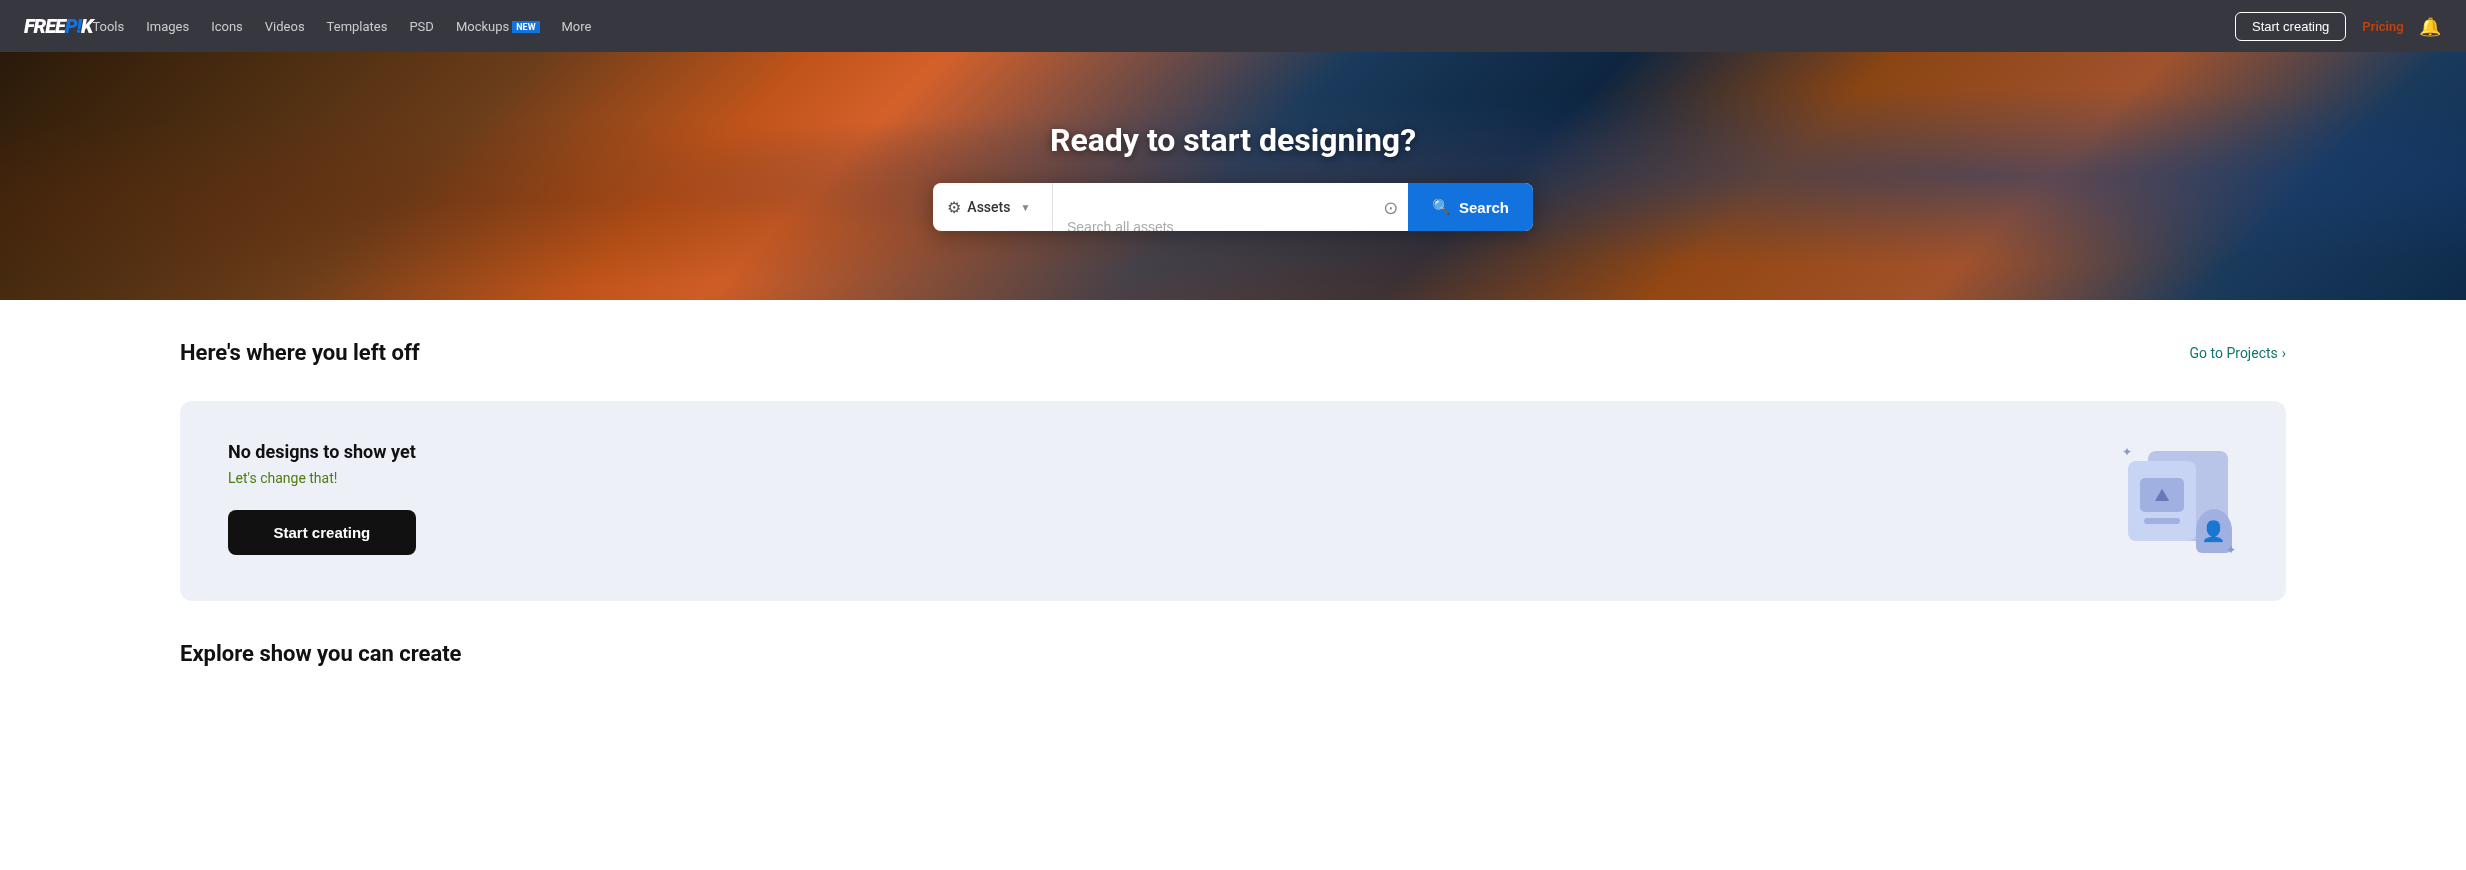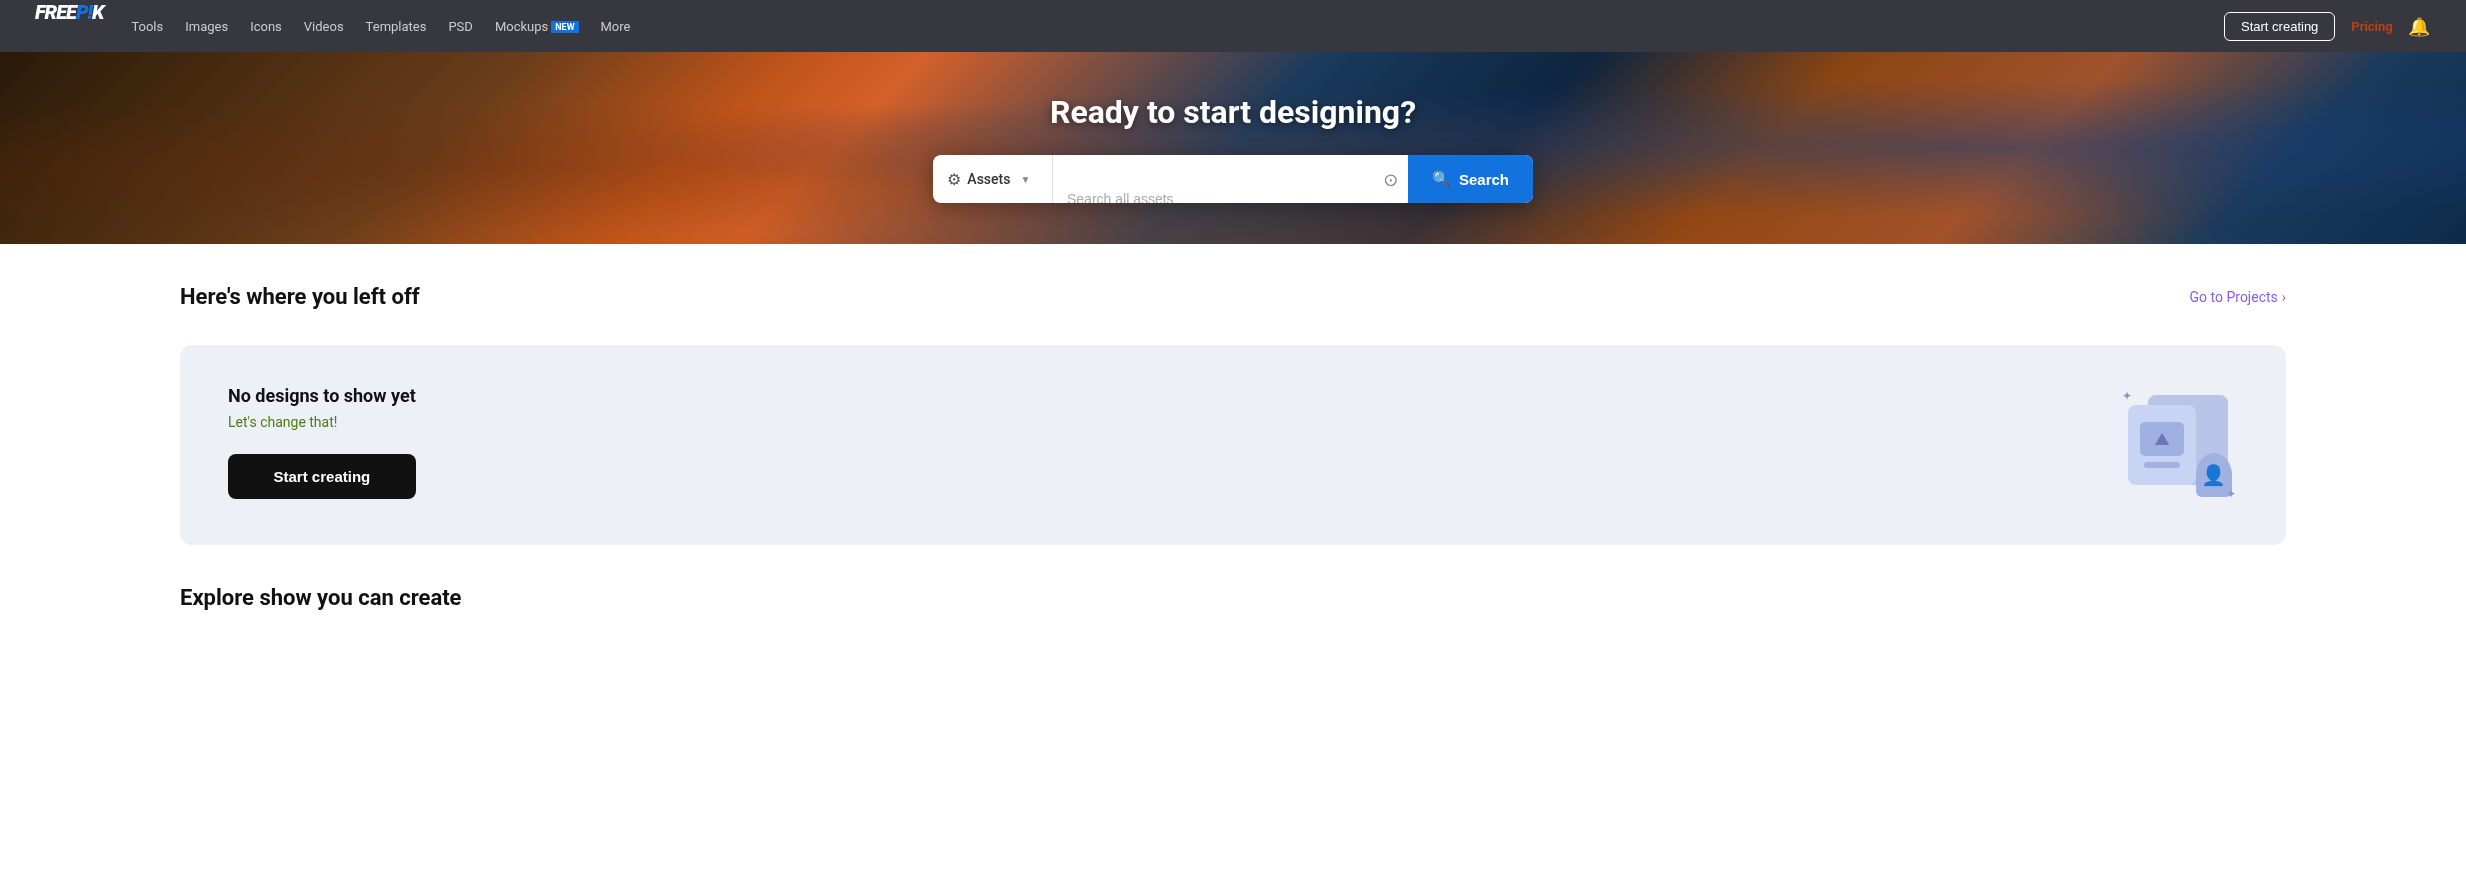--- a/index.html
+++ b/index.html
@@ -1,23 +1,23 @@
 <!DOCTYPE html>
 <html><head>
   <meta charset="utf-8">
   <style>
     * { box-sizing: border-box; margin: 0; padding: 0; }
     body { font-family: -apple-system, BlinkMacSystemFont, 'Segoe UI', Roboto, sans-serif; background: #fff; }
 
     
     nav {
       position: fixed; top: 0; left: 0; right: 0; z-index: 100;
-      display: flex; height: 52px;
+      display: flex; align-items: center; height: 52px;
       background: rgba(20,20,30,0.85); backdrop-filter: blur(4px);
-      padding: 0 35px; gap: 28px;
+      padding: 0 24px; 
     }
     .logo {
       font-weight: 900; font-size: 20px; color: #fff; letter-spacing: -1px;
       font-style: italic; white-space: nowrap;
     }
     .logo span { color: #1273de; }
     .nav-links { display: flex; gap: 22px; align-items: center; }
     .nav-link {
       color: #ccc; font-size: 13px; cursor: pointer; text-decoration: none;
     }
@@ -29,21 +29,21 @@
     .btn-start-creating {
       background: transparent; border: 1.5px solid #fff; color: #fff;
       padding: 6px 16px; border-radius: 6px; font-size: 13px; cursor: pointer;
       font-weight: 500;
     }
     .nav-pricing { color: #c2410c; font-size: 13px; font-weight: 600; cursor: pointer; }
     .bell-icon { color: #ccc; font-size: 18px; cursor: pointer; }
 
     
     .hero {
-      position: relative; height: 192px; margin-top: 52px;
+      position: relative; height: 248px; margin-top: 52px;
       overflow: hidden; display: flex; align-items: center; justify-content: center;
       flex-direction: column;
     }
     .hero-bg {
       position: absolute; inset: 0;
       background: linear-gradient(135deg,
         #2a1a0a 0%, #4a2c10 10%, #6b3d1a 20%,
         #c0541a 30%, #d4602a 35%,
         #1a3a5c 50%, #0d2540 60%,
         #8b4513 70%, #a0522d 80%,
@@ -91,21 +91,21 @@
     }
 
     
     .main { padding: 40px 180px 60px; }
 
     
     .section-header {
       display: flex; align-items: center; justify-content: space-between; margin-bottom: 36px;
     }
     .section-title { font-size: 22px; font-weight: 700; color: #111; }
-    .go-to-projects { color: #8b5cf6; font-size: 14px; cursor: pointer; display: flex; align-items: center; gap: 4px; padding-left: 43px; }
+    .go-to-projects { color: #0f766e; font-size: 14px; cursor: pointer; display: flex; align-items: center; gap: 4px; padding-left: 43px; }
 
     
     .empty-card {
       background: #eef0f8; border-radius: 12px; padding: 40px 48px;
       display: flex; align-items: flex-start; justify-content: space-between;
       min-height: 140px;
     }
     .empty-card-text { display: flex; flex-direction: column; gap: 8px; }
     .empty-title { font-size: 18px; font-weight: 700; color: #111; }
     .empty-subtitle { font-size: 14px; color: #4d7c0f; }

